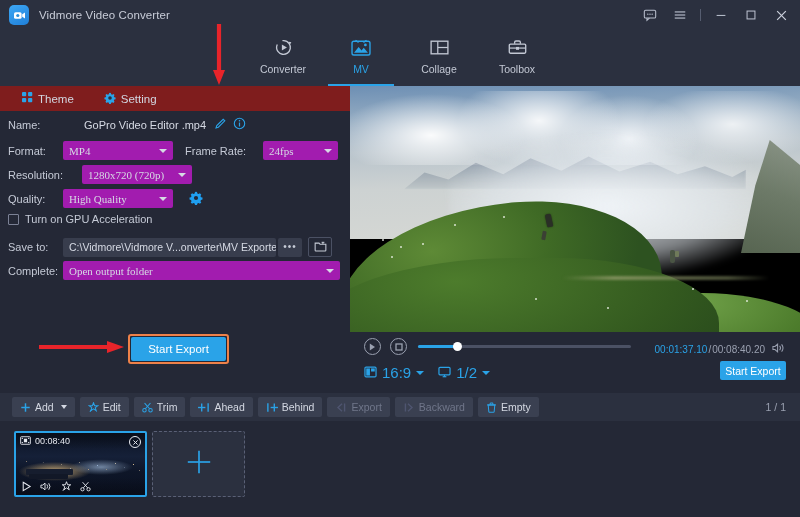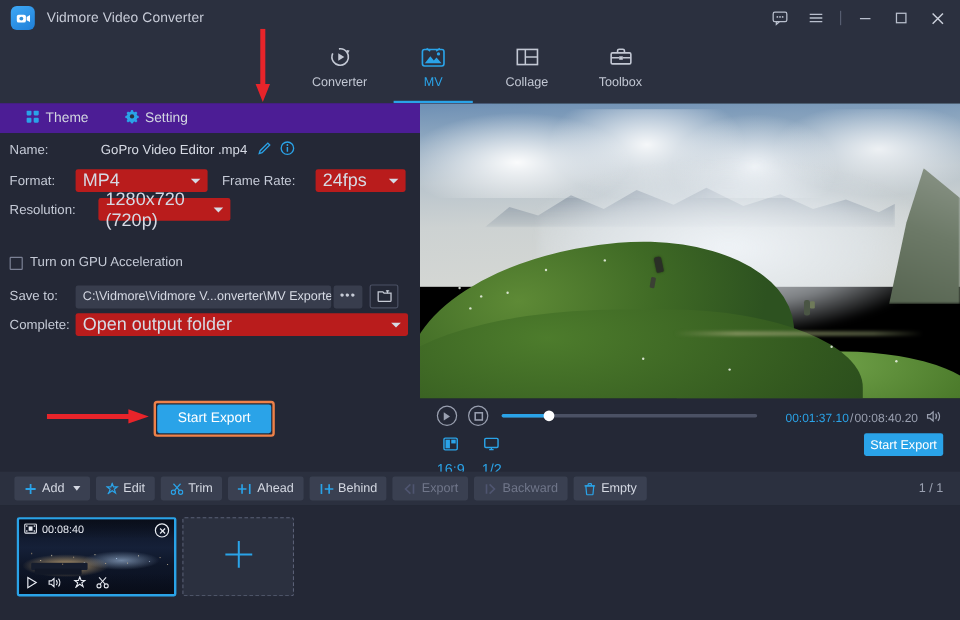--- a/index.html
+++ b/index.html
@@ -54,21 +54,21 @@
   .nav-item .nav-lbl { margin-top: 3px; }
   .nav-item.active { color: #2aa3e8; }
   .nav-item.active::after {
     content:''; position:absolute; left: 6px; right: 6px; bottom: 0;
     height: 2px; background: #2aa3e8;
   }
 
   
   .subnav {
     position: absolute; left: 0; top: 86px; width: 410px; height: 25px;
-    background: #4c1d95; display: flex; align-items: center;
+    background: #7f1d1d; display: flex; align-items: center;
   }
   .sub-item {
     display: flex; align-items: center; gap: 5px;
     font-size: 11.5px; color: #d2d6e0;
     height: 25px; padding: 0 8px;
   }
   #sub-export-wrap {
     position: relative;
     border: 2px solid #ee8149;
     border-radius: 3px;
@@ -85,24 +85,25 @@
 
   
   .form-panel {
     position: absolute; left: 0; top: 111px; width: 350px; height: 282px;
     background: #242836;
     font-size: 11px; color: #c5cad6;
   }
   .row { position: absolute; display: flex; align-items: center; }
   .lbl { color: #c5cad6; font-size: 11px; }
   .ddl {
-    background: #b91c1c; border: none; border-radius: 2px;
-    height: 19px; color: #d6dae4; font-size: 15px;
+    background: #a21caf; border: none; border-radius: 2px;
+    height: 19px; color: #d6dae4; font-size: 11px;
     display: flex; align-items: center; padding: 0 6px;
     position: relative;
+    font-family: Liberation Serif, serif;
   }
   .ddl .caret {
     position: absolute; right: 6px; top: 50%; transform: translateY(-50%);
     width:0; height:0; border-left:4px solid transparent; border-right:4px solid transparent;
     border-top:4.5px solid #d6dae4;
   }
   .txtbox {
     background: #383d4d; border: none; border-radius: 2px;
     height: 19px; color: #d6dae4; font-size: 10.5px;
     display: flex; align-items: center; padding: 0 6px;
@@ -220,21 +221,21 @@
           display:flex; align-items:center; justify-content:center; }
   .track { height:3px; background:#4b5164; border-radius:2px; position:relative; }
   .track .filled { position:absolute; left:0; top:0; height:3px; background:#2aa3e8; border-radius:2px; }
   .track .knob { position:absolute; width:9px; height:9px; background:#fff; border-radius:50%;
                  top:-3px; }
   .tm { font-size:10px; font-family:"Liberation Sans", sans-serif; }
   #start-export-sm {
     width:66px; height:19px; background:#2aa3e8; border-radius:2px;
     color:#fff; font-size:10.5px; display:flex; align-items:center; justify-content:center;
   }
-  .mini-ctl { display:flex; align-items:center; gap:5px; color:#2aa3e8; font-size:12px;flex-direction:column; }
+  .mini-ctl { display:flex; align-items:center; gap:5px; color:#2aa3e8; font-size:15px; }
   .caret-sm { width:0;height:0;border-left:4px solid transparent;border-right:4px solid transparent;
               border-top:4.5px solid #2aa3e8; }
 
   
   .toolbar {
     position: absolute; left: 0; top: 393px; width: 800px; height: 28px;
     background: #2b303f;
     display: flex; align-items: center; gap: 5px; padding-left: 12px;
   }
   .tbtn {
@@ -475,20 +476,33 @@
     </div>
 
     <div class="row" style="left:8px; top:54px;">
       <span class="lbl" style="width:74px">Resolution:</span>
       <span class="ddl" style="width:110px">
         <span>1280x720 (720p)</span>
         <i class="caret"></i>
       </span>
     </div>
 
+    <div class="row" style="left:8px; top:78px;">
+      <span class="lbl" style="width:55px">Quality:</span>
+      <span class="ddl" style="width:110px">
+        <span>High Quality</span>
+        <i class="caret"></i>
+      </span>
+      <span style="margin-left:16px">
+        <svg width="14" height="14" viewBox="0 0 14 14">
+            <path d="M7 0.8 l1 .25 .35 1.5 1.25 .52 1.3-.85 1.42 1.42 -.85 1.3 .52 1.25 1.5 .35 0 2 -1.5 .35 -.52 1.25 .85 1.3 -1.42 1.42 -1.3-.85 -1.25 .52 -.35 1.5 -2 0 -.35-1.5 -1.25-.52 -1.3 .85 -1.42-1.42 .85-1.3 -.52-1.25 -1.5-.35 0-2 1.5-.35 .52-1.25 -.85-1.3 1.42-1.42 1.3 .85 1.25-.52 .35-1.5 z" fill="#1f9ff0"></path>
+            <circle cx="7" cy="7" r="2.1" fill="#242836"></circle>
+          </svg>
+      </span>
+    </div>
 
     <div class="row" style="left:8px; top:102px;">
       <span class="chk"></span>
       <span class="lbl" style="margin-left:6px">Turn on GPU Acceleration</span>
     </div>
 
     <div class="row" style="left:8px; top:126px;">
       <span class="lbl" style="width:55px">Save to:</span>
       <span class="txtbox" style="width:213px">
         <span>C:\Vidmore\Vidmore V...onverter\MV Exported</span>

